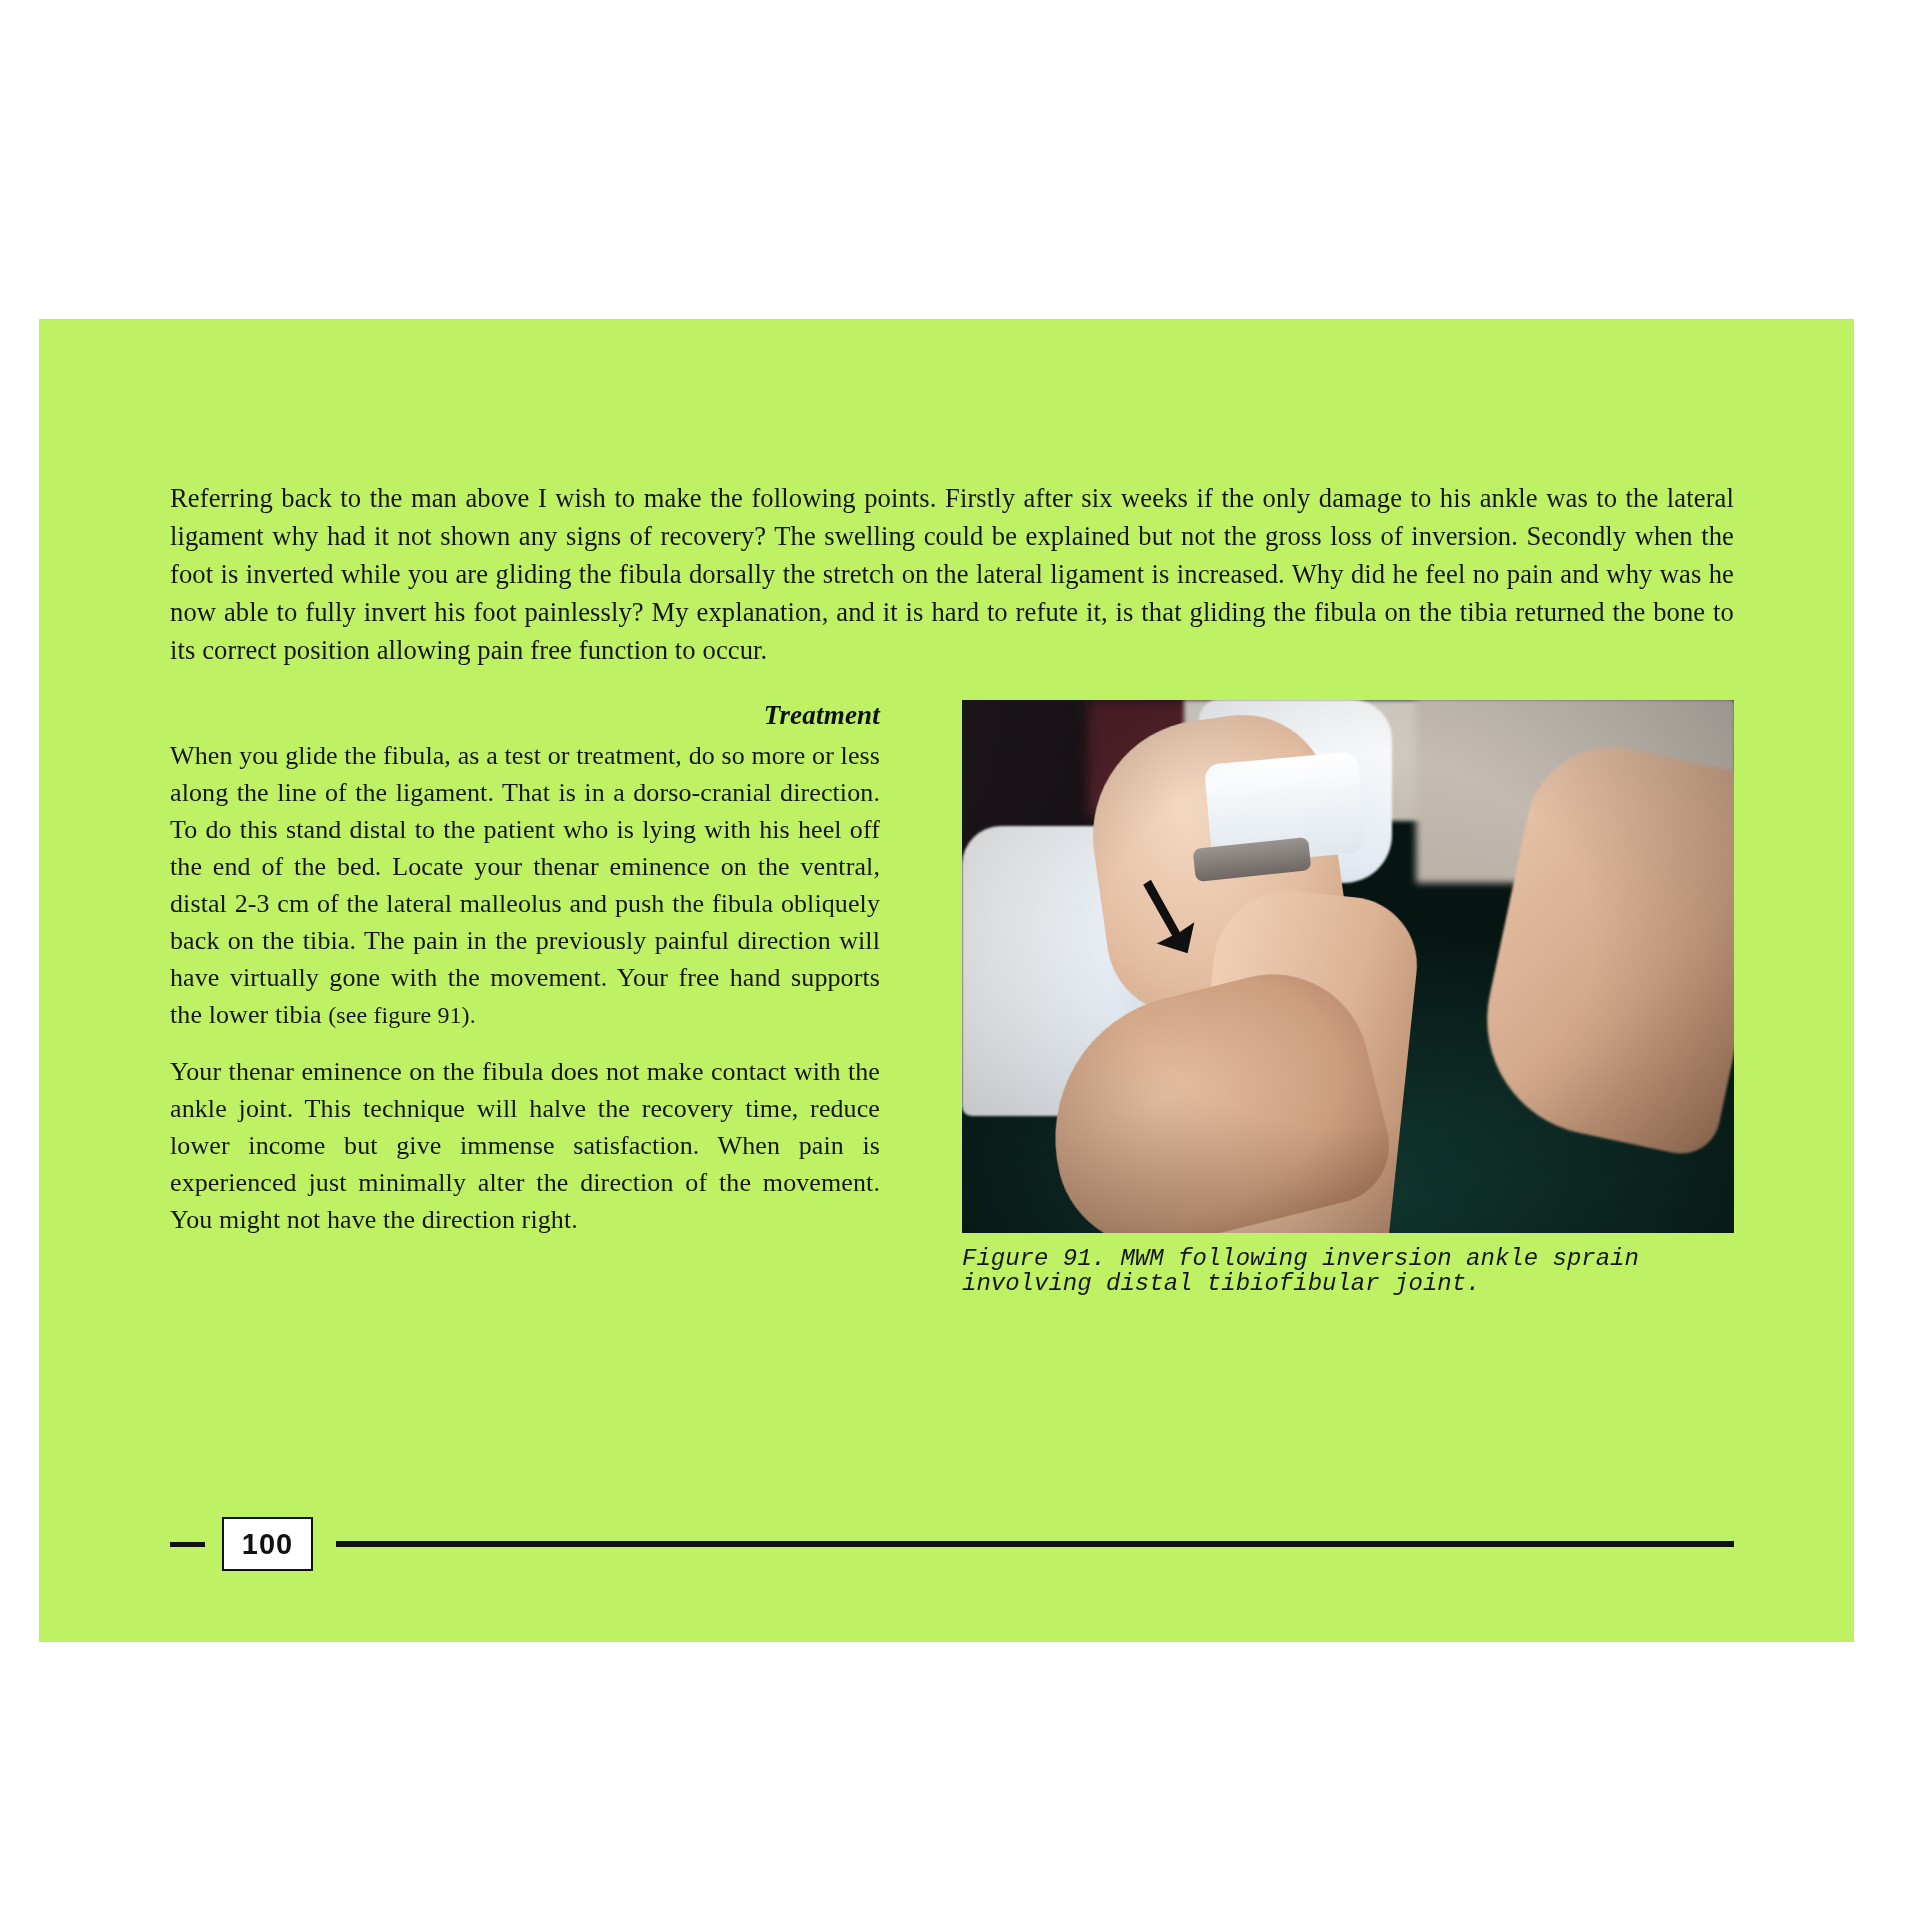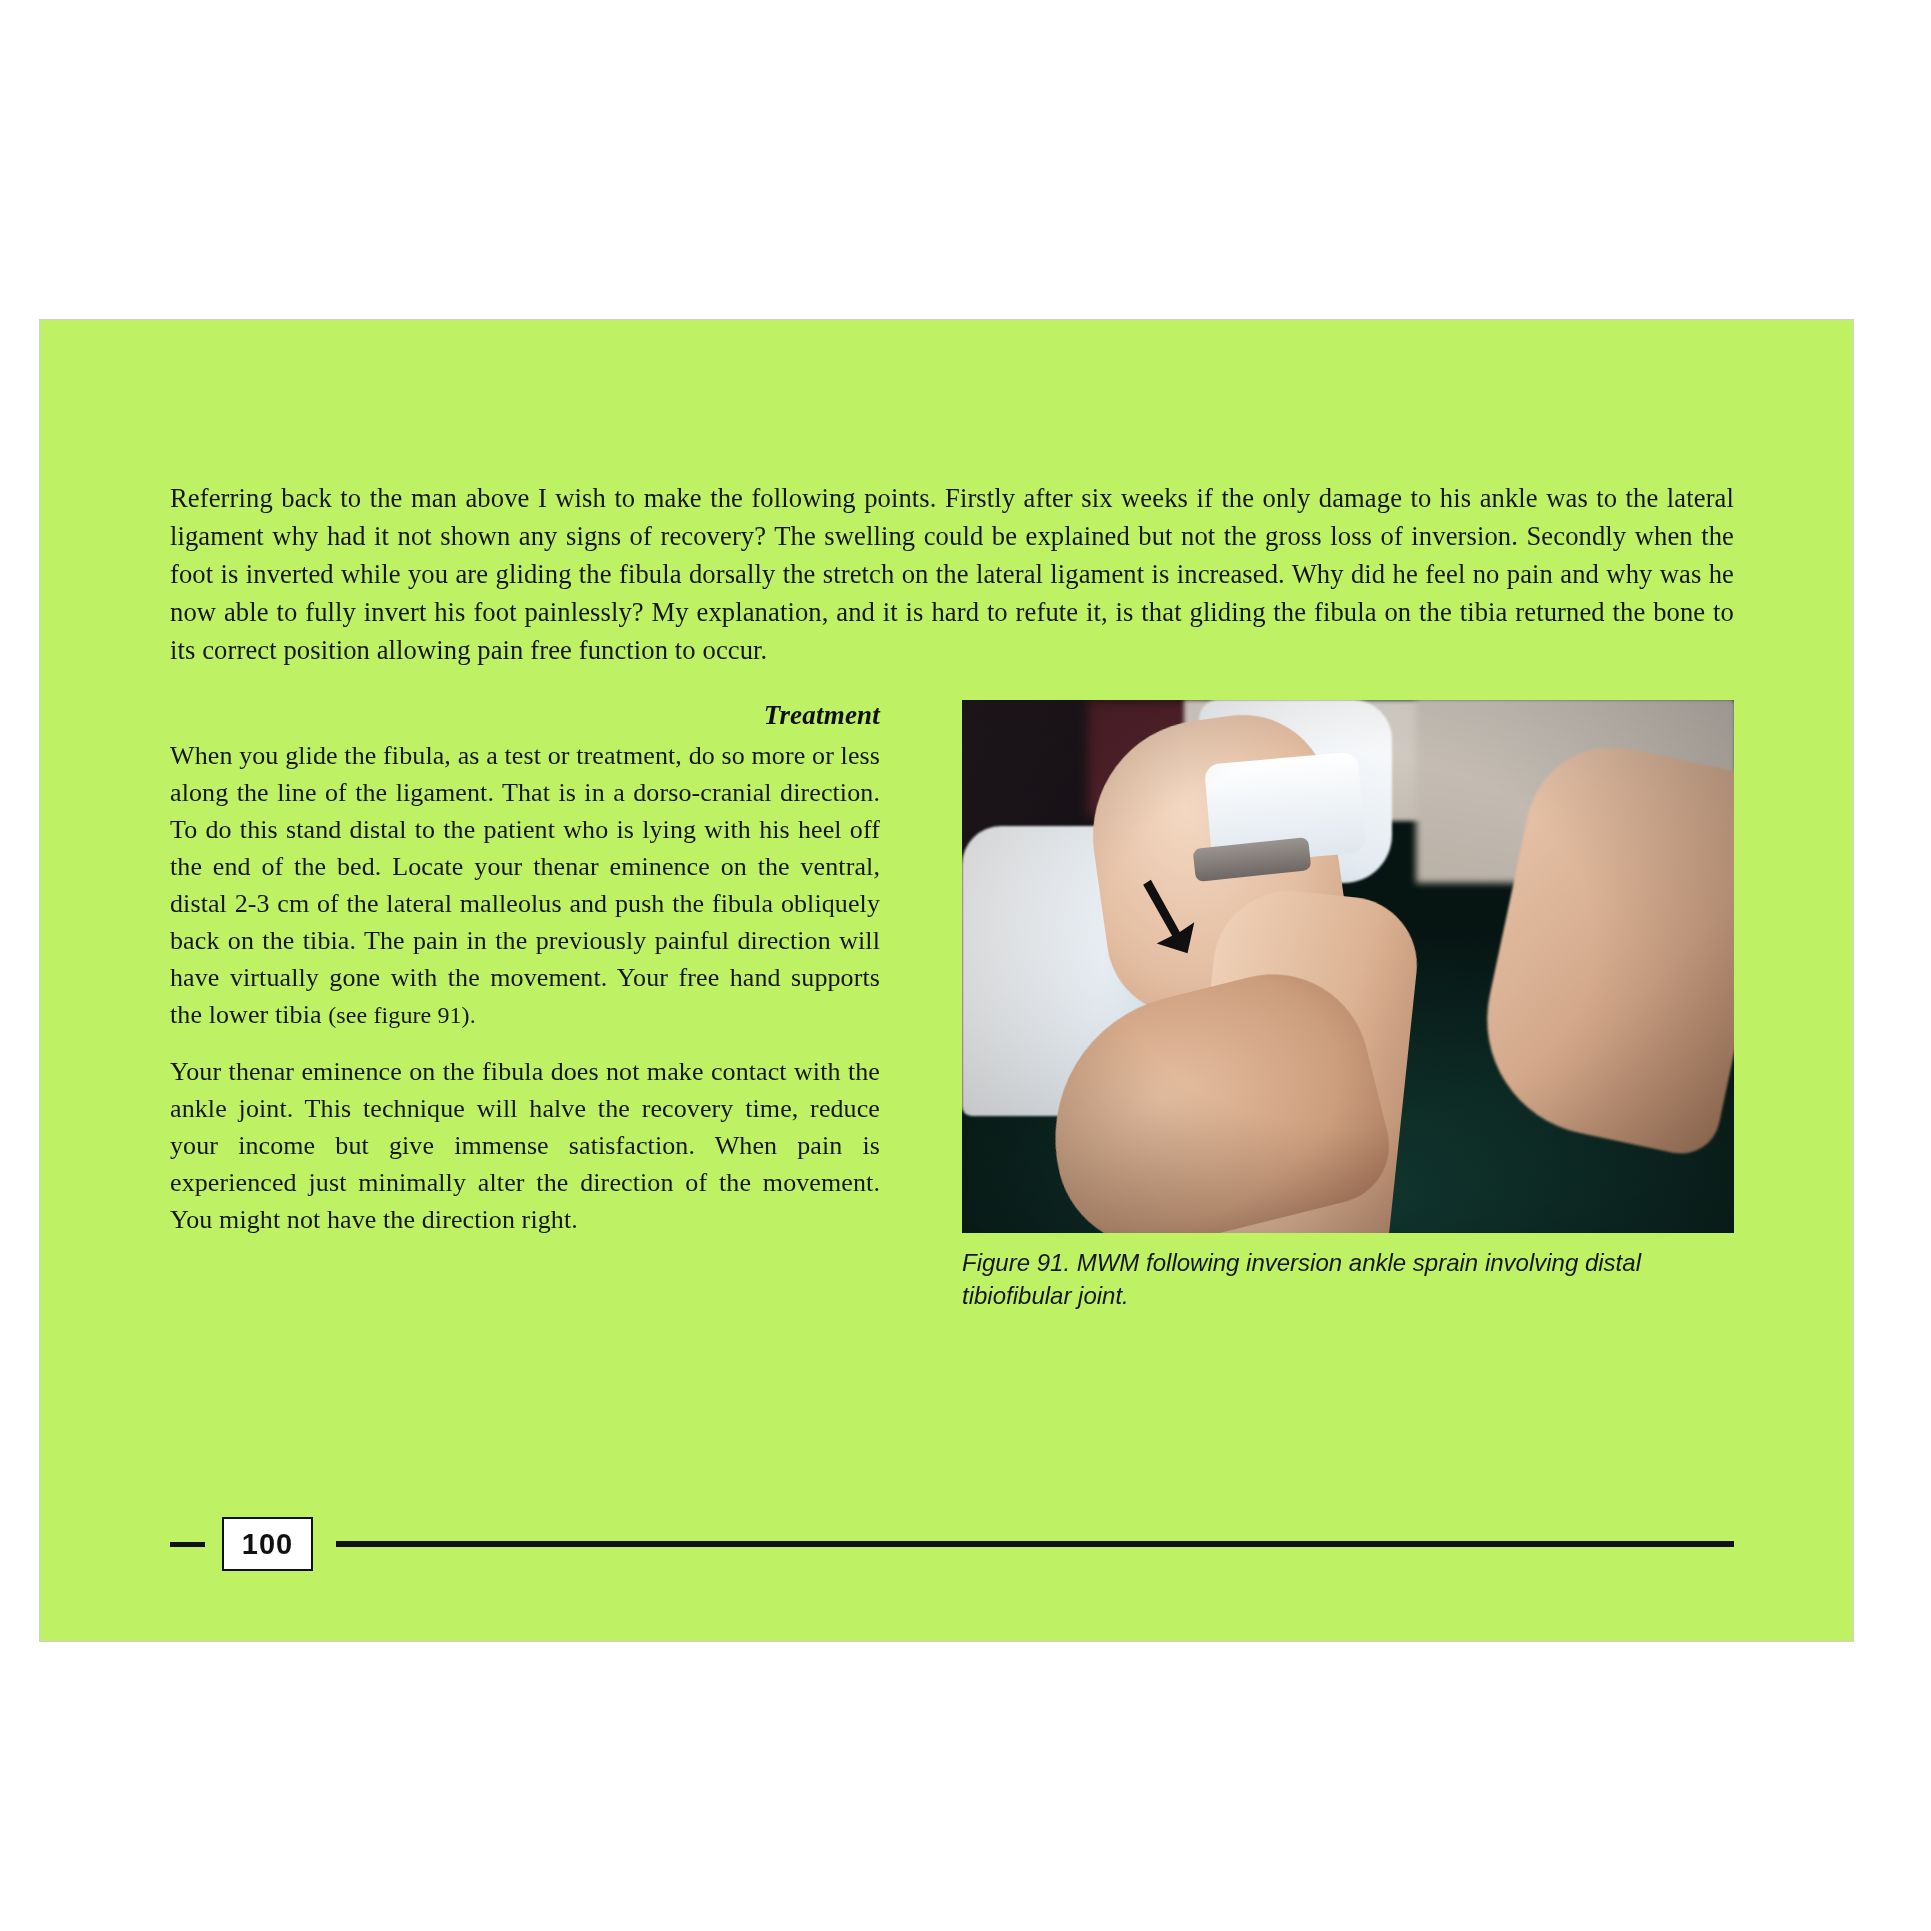--- a/index.html
+++ b/index.html
@@ -212,24 +212,24 @@
     width: 68px;
     height: 82px;
   }
   .photo-vignette {
     position: absolute; inset: 0;
     background: radial-gradient(ellipse at 50% 45%, rgba(0,0,0,0) 45%, rgba(0,0,0,0.30) 100%);
   }
 
   .figure-caption {
     margin-top: 13.5px;
-    font-family: Liberation Sans, sans-serif;
+    font-family: Liberation Mono, monospace;
     font-style: italic;
     font-size: 24px;
-    line-height: 33px;
+    line-height: 25px;
     color: #16161a;
     width: 734px;
   }
 
   
   .footer {
     position: absolute;
     left: 130px;
     bottom: 70px;
     width: 1564px;
@@ -281,21 +281,21 @@
 
     <p class="body-par intro-par">Referring back to the man above I wish to make the following points. Firstly after six weeks if the only damage to his ankle was to the lateral ligament why had it not shown any signs of recovery? The swelling could be explained but not the gross loss of inversion. Secondly when the foot is inverted while you are gliding the fibula dorsally the stretch on the lateral ligament is increased. Why did he feel no pain and why was he now able to fully invert his foot painlessly? My explanation, and it is hard to refute it, is that gliding the fibula on the tibia returned the bone to its correct position allowing pain free function to occur.</p>
 
     <div class="lower-region">
 
       <div class="text-col">
         <div class="section-heading">Treatment</div>
 
         <p class="body-par"><span>When you glide the fibula, as a test or treatment, do so more or less along the line of the ligament. That is in a dorso-cranial direction. To do this stand distal to the patient who is lying with his heel off the end of the bed. Locate your thenar eminence on the ventral, distal 2-3 cm of the lateral malleolus and push the fibula obliquely back on the tibia. The pain in the previously painful direction will have virtually gone with the movement. Your free hand supports the lower tibia </span><span class="inline-ital">(see figure 91).</span></p>
 
-        <p class="body-par">Your thenar eminence on the fibula does not make contact with the ankle joint. This technique will halve the recovery time, reduce your income but give immense satisfaction. When pain is experienced just minimally alter the direction of the movement. You might not have the direction right.</p>
+        <p class="body-par">Your thenar eminence on the fibula does not make contact with the ankle joint. This technique will halve the recovery time, reduce lower income but give immense satisfaction. When pain is experienced just minimally alter the direction of the movement. You might not have the direction right.</p>
       </div>
 
       <div class="figure-col">
         <div class="figure-image">
           <div class="photo-bg"></div>
           <div class="photo-darkleft"></div>
           <div class="photo-maroon"></div>
           <div class="photo-wall"></div>
           <div class="photo-wall2"></div>
           <div class="photo-sleeve-left"></div>

